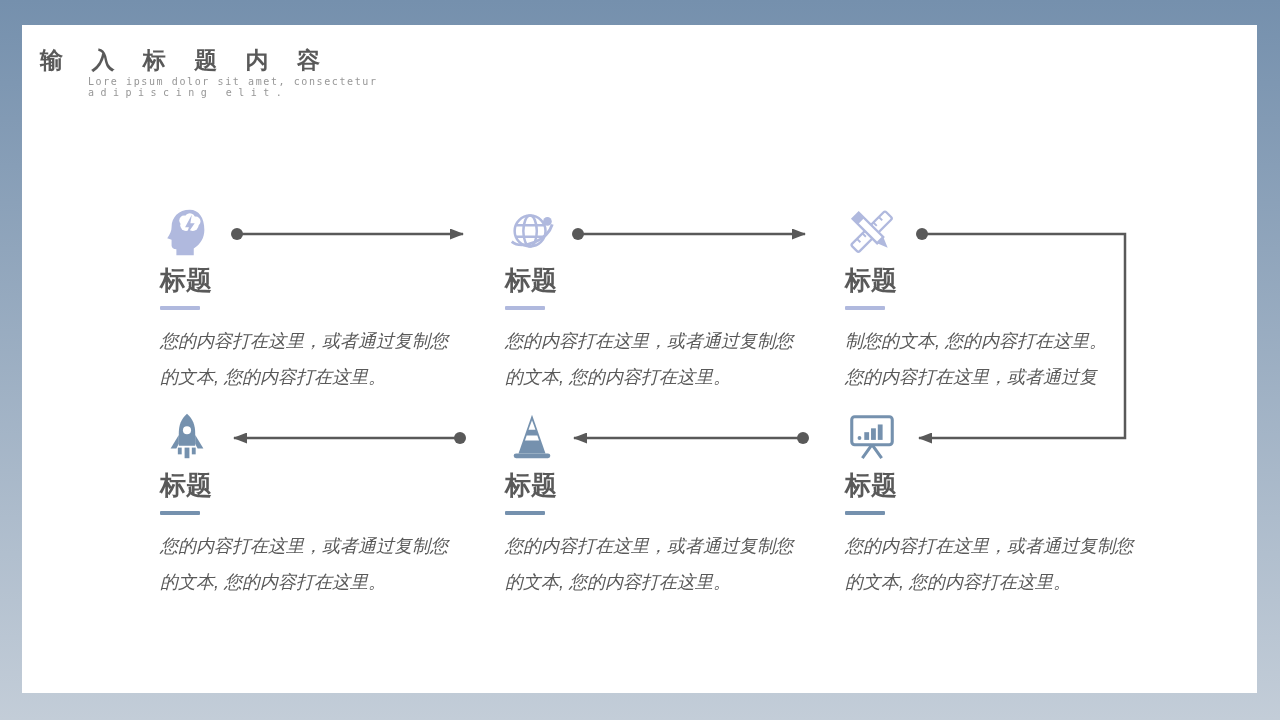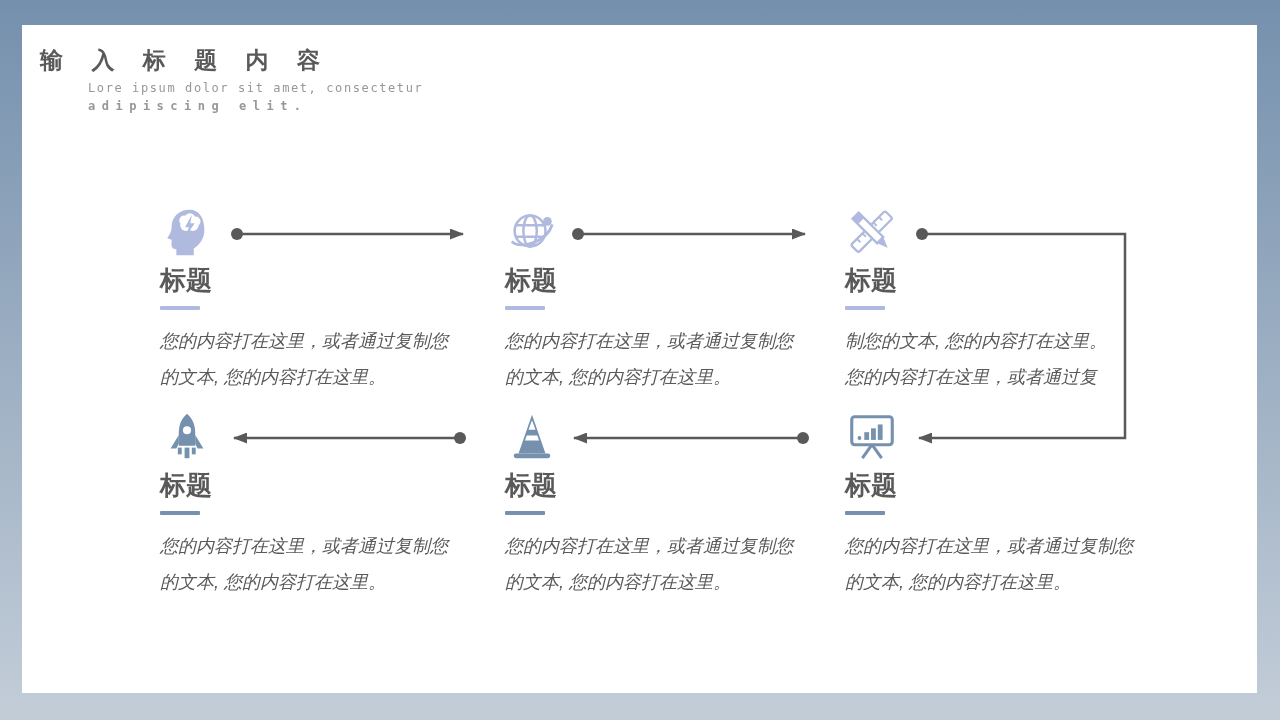--- a/index.html
+++ b/index.html
@@ -11,23 +11,23 @@
     --border-top:#7590ad;
     --border-bottom:#c3cdd8;
   }
   *{margin:0;padding:0;box-sizing:border-box;}
   body{width:1280px;height:720px;font-family:"Liberation Sans",sans-serif;}
   .slide{position:relative;width:1280px;height:720px;
     background:linear-gradient(to bottom,var(--border-top),var(--border-bottom));overflow:hidden;}
   .panel{position:absolute;left:22px;top:25px;width:1235px;height:668px;background:#ffffff;}
   .header{position:absolute;left:18px;top:20px;}
   .header-title{font-size:23px;font-weight:bold;letter-spacing:11px;color:var(--text-color);white-space:nowrap;}
-  .header-sub{margin-top:7px;font-family:"DejaVu Sans Mono",monospace;font-size:12px;line-height:11px;
+  .header-sub{font-family:"DejaVu Sans Mono",monospace;font-size:10px;line-height:11px;
     color:var(--subtitle-color);letter-spacing:1.6px;white-space:nowrap;padding-left:48px;}
-  .header-sub.l2{letter-spacing:6.5px;font-weight:bold;}
+  .header-sub.l2{letter-spacing:6.5px;}
   .connectors{position:absolute;left:0;top:0;width:1235px;height:668px;pointer-events:none;}
   .step{position:absolute;width:315px;}
   .step .icon-box{height:58px;}
   .step-title{font-size:26px;font-weight:bold;color:var(--text-color);}
   .underline{width:40px;height:4px;margin-top:8px;border-radius:1px;}
   .row1 .underline{background:var(--row1-accent);}
   .row2 .underline{background:var(--row2-accent);}
   .step-body{margin-top:13px;font-size:18px;color:var(--text-color);font-style:italic;}
   .step-body div{line-height:36px;white-space:nowrap;}
   #step3{width:268px;}

